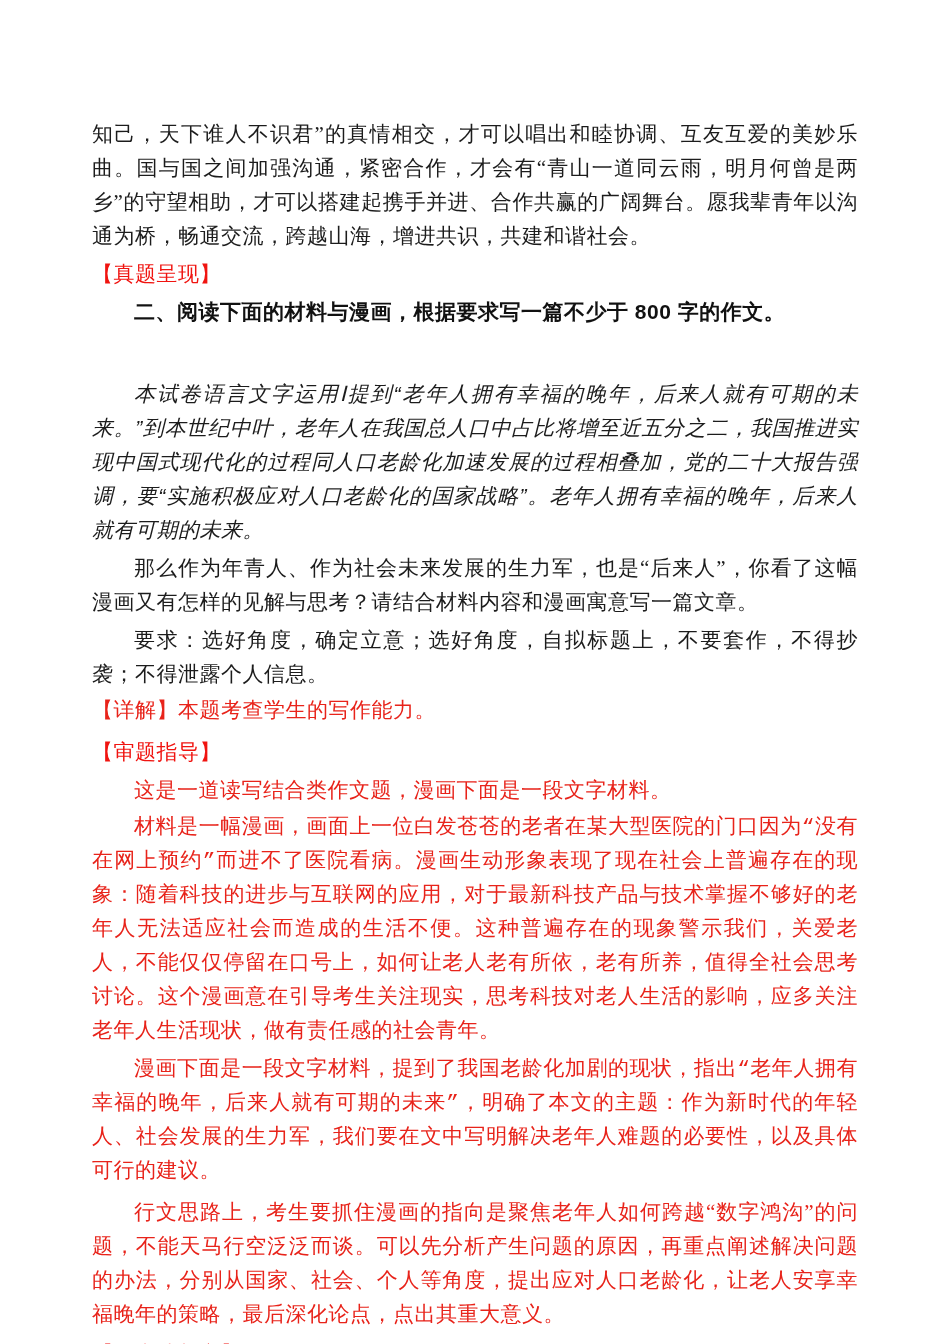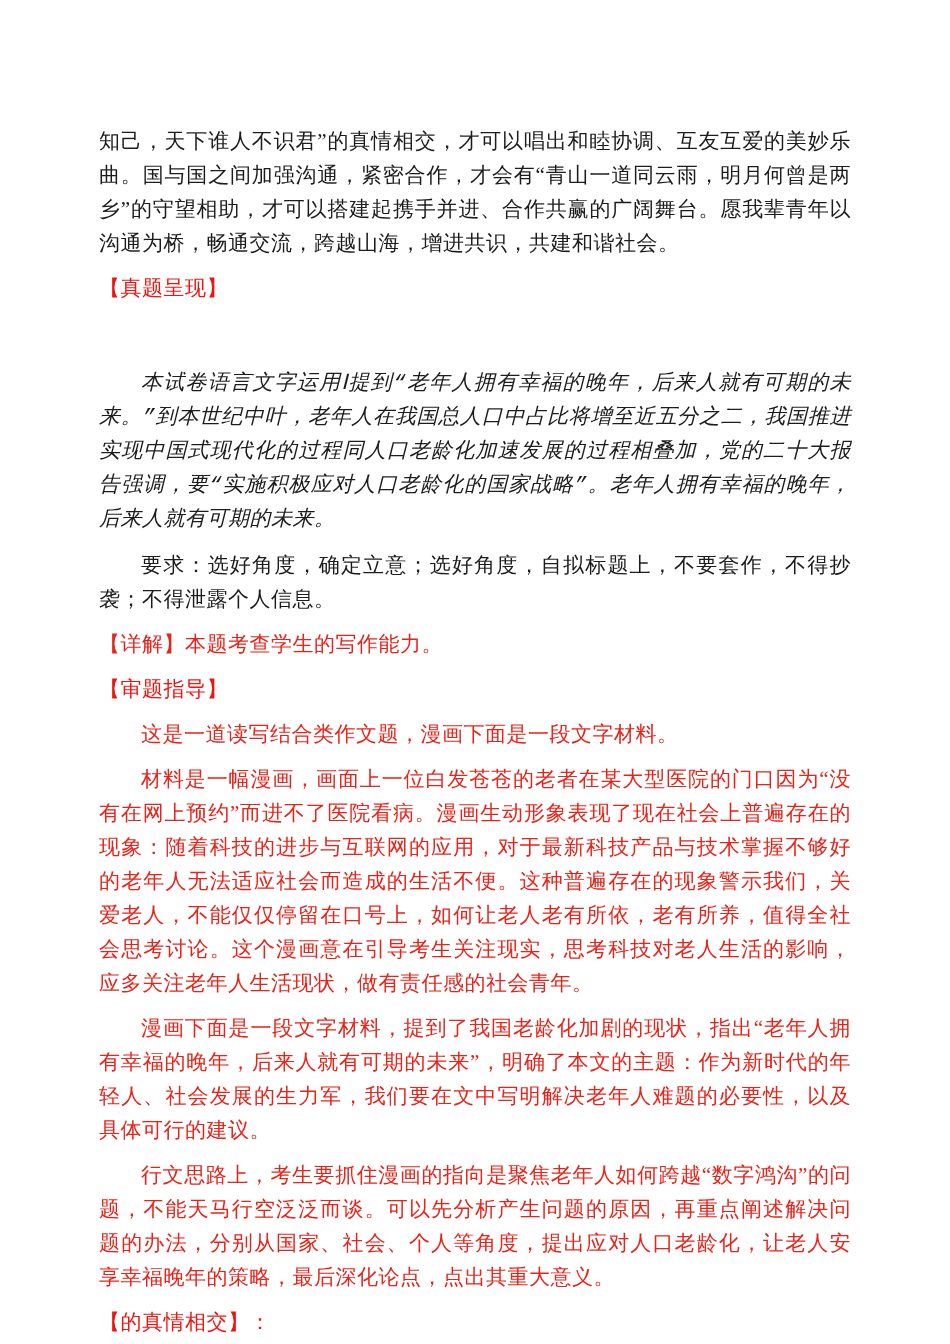--- a/index.html
+++ b/index.html
@@ -15,63 +15,65 @@
     color: #1c1c1c;
   }
   .page {
     box-sizing: border-box;
     width: 950px;
     height: 1344px;
     padding: 113px 88px 0 88px;
     background: #ffffff;
   }
   .page p {
-    margin: 11px;
+    margin: 4px;
     font-size: 21px;
     line-height: 34px;
     text-align: justify;
     text-justify: inter-character;
     letter-spacing: 0.5px;
   }
   .indent { text-indent: 2em; }
   .black-body { color: #1c1c1c; }
   .red-body { color: #e8231a; }
   .kaiti {
     font-style: italic;
-    font-family: Liberation Mono, monospace;
+    font-family: Liberation Sans, sans-serif;
   }
   .sec-header {
     color: #f01410;
     font-weight: normal;
     font-family: "Liberation Sans", "DejaVu Sans", sans-serif;
     letter-spacing: 0.2px;
   }
   .bold-prompt {
     font-weight: bold;
     color: #111111;
     font-family: "Liberation Sans", "DejaVu Sans", sans-serif;
   }
   .blank-line { height: 40px; }
-  .mt4 { margin-top: 4px !important; }
+  .mt4 { margin-top: 4px !important; font-family: Liberation Mono, monospace; }
   .mt6 { margin-top: 6px !important; }
 </style>
 </head>
 <body>
 
 <div class="page">
 
   <p class="black-body">知己，天下谁人不识君”的真情相交，才可以唱出和睦协调、互友互爱的美妙乐曲。国与国之间加强沟通，紧密合作，才会有“青山一道同云雨，明月何曾是两乡”的守望相助，才可以搭建起携手并进、合作共赢的广阔舞台。愿我辈青年以沟通为桥，畅通交流，跨越山海，增进共识，共建和谐社会。</p>
 
   <p class="sec-header">【真题呈现】</p>
 
+  <p class="bold-prompt indent">二、阅读下面的材料与漫画，根据要求写一篇不少于 800 字的作文。</p>
 
   <div class="blank-line"></div>
 
   <p class="black-body kaiti indent">本试卷语言文字运用Ⅰ提到“老年人拥有幸福的晚年，后来人就有可期的未来。”到本世纪中叶，老年人在我国总人口中占比将增至近五分之二，我国推进实现中国式现代化的过程同人口老龄化加速发展的过程相叠加，党的二十大报告强调，要“实施积极应对人口老龄化的国家战略”。老年人拥有幸福的晚年，后来人就有可期的未来。</p>
 
+  <p class="black-body indent">那么作为年青人、作为社会未来发展的生力军，也是“后来人”，你看了这幅漫画又有怎样的见解与思考？请结合材料内容和漫画寓意写一篇文章。</p>
 
   <p class="black-body indent">要求：选好角度，确定立意；选好角度，自拟标题上，不要套作，不得抄袭；不得泄露个人信息。</p>
 
   <p class="red-body mt4">【详解】本题考查学生的写作能力。</p>
 
   <p class="sec-header mt6">【审题指导】</p>
 
   <p class="red-body indent">这是一道读写结合类作文题，漫画下面是一段文字材料。</p>
 
   <p class="red-body indent mt4">材料是一幅漫画，画面上一位白发苍苍的老者在某大型医院的门口因为“没有在网上预约”而进不了医院看病。漫画生动形象表现了现在社会上普遍存在的现象：随着科技的进步与互联网的应用，对于最新科技产品与技术掌握不够好的老年人无法适应社会而造成的生活不便。这种普遍存在的现象警示我们，关爱老人，不能仅仅停留在口号上，如何让老人老有所依，老有所养，值得全社会思考讨论。这个漫画意在引导考生关注现实，思考科技对老人生活的影响，应多关注老年人生活现状，做有责任感的社会青年。</p>

